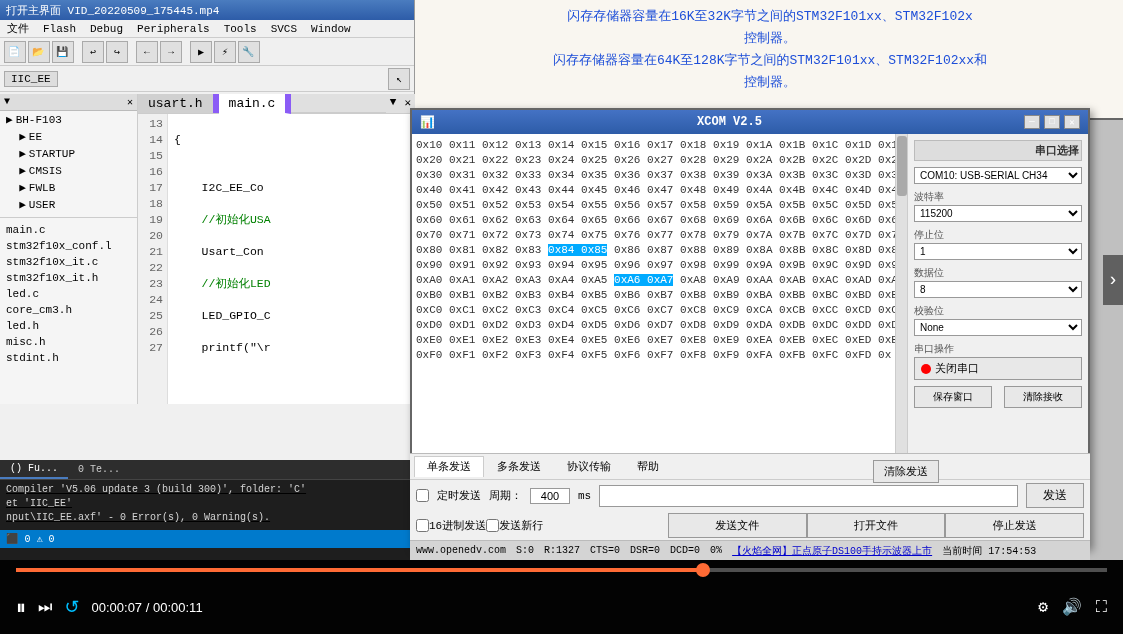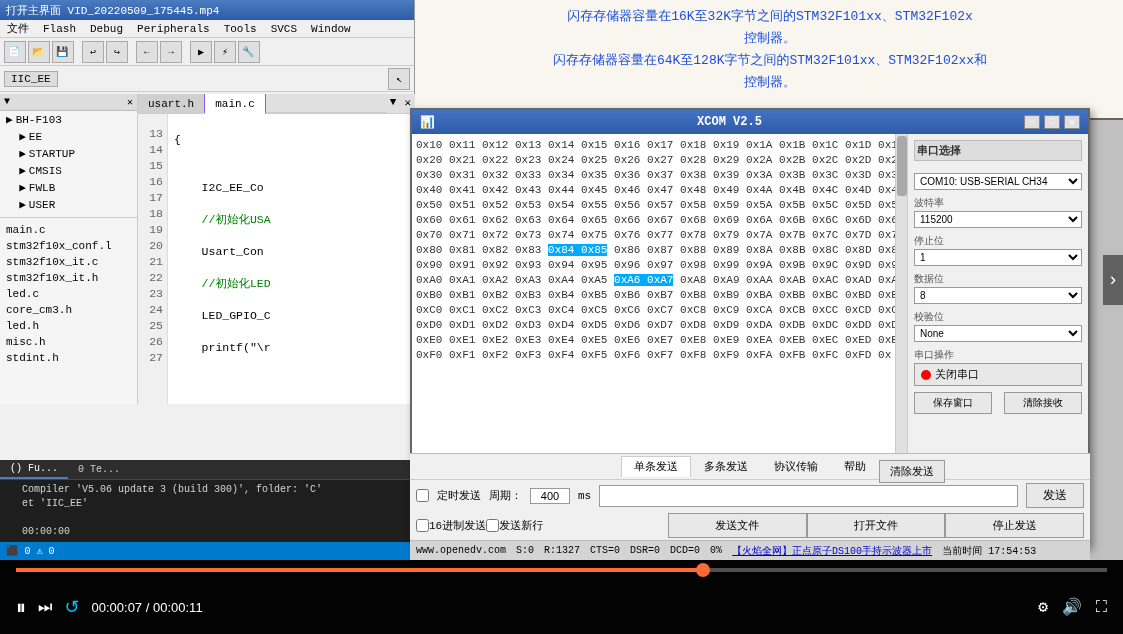--- a/index.html
+++ b/index.html
@@ -143,23 +143,23 @@
 
     .editor-tabs {
       display: flex;
       background: #e0e0e0;
       height: 20px;
       border-bottom: 1px solid #ccc;
     }
 
     .editor-tab {
       padding: 2px 10px;
-      font-size: 11px;
+      font-size: 13px;
       background: #d0d0d0;
-      border-right: 1px solid #8b5cf6;
+      border-right: 6px solid #8b5cf6;
       cursor: pointer;
       display: flex;
       align-items: center;
     }
 
     .editor-tab.active {
       background: #fff;
       border-bottom: 1px solid #fff;
       margin-bottom: -1px;
     }
@@ -167,21 +167,21 @@
     .code-area {
       display: flex;
       height: calc(100% - 20px);
       font-size: 11.5px;
       font-family: 'Courier New', monospace;
       overflow: hidden;
     }
 
     .line-numbers {
       background: #f0f0f0;
-      padding: 12px 4px;
+      padding: 2px 4px;
       color: #666;
       border-right: 1px solid #ddd;
       min-width: 30px;
       text-align: right;
       line-height: 16px;
     }
 
     .code-content {
       padding: 2px 6px;
       line-height: 16px;
@@ -205,24 +205,25 @@
       font-size: 10px;
       color: #ccc;
       cursor: pointer;
       display: flex;
       align-items: center;
     }
 
     .bottom-tab.active { color: #fff; border-bottom: 2px solid #4a7cbf; }
 
     .bottom-content {
-      padding: 3px 22px;
+      padding: 3px 6px;
       line-height: 14px;
       height: calc(100% - 40px);
       overflow: hidden;
+      text-decoration: underline;
     }
 
     
     .info-area {
       position: absolute;
       top: 0;
       left: 415px;
       width: 710px;
       height: 120px;
       background: #f9f6f0;
@@ -306,23 +307,23 @@
       padding: 6px;
       font-size: 11px;
       display: flex;
       flex-direction: column;
       gap: 6px;
     }
 
     .settings-label {
       font-size: 11px;
       color: #333;
-      margin-bottom: 6px;
+      margin-bottom: 0;
       font-weight: bold;
-      text-align: left;
+      text-align: right;
       background: #ddd;
       padding: 2px;
       border: 1px solid #bbb;
     }
 
     .settings-select {
       width: 100%;
       font-size: 10px;
       padding: 1px;
       background: white;
@@ -372,21 +373,20 @@
       font-size: 10px;
       cursor: pointer;
       text-align: center;
     }
 
     .xcom-tabs-row {
       display: flex;
       gap: 0;
       border-bottom: 1px solid #ccc;
       padding: 2px 4px;
-      justify-content: center;
     }
 
     .xcom-tab {
       padding: 2px 12px;
       font-size: 11px;
       cursor: pointer;
       border: 1px solid transparent;
     }
     .xcom-tab.active { background: #fff; border: 1px solid #ccc; border-bottom: none; }
 
@@ -693,26 +693,27 @@
 
       <div style="position:absolute; bottom:0; left:0; width:415px; height:100px; background:#1e1e1e;">
         <div class="bottom-panel-header">
           <div class="bottom-tab active">() Fu...</div>
           <div class="bottom-tab">0 Te...</div>
         </div>
         <div class="bottom-content">
           <div style="color:#d4d4d4; font-size:10px; line-height:14px;">
             <div>Compiler 'V5.06 update 3 (build 300)', folder: 'C'</div>
             <div>et 'IIC_EE'</div>
+            <div>nput\IIC_EE.axf' - 0 Error(s), 0 Warning(s).</div>
             <div>&nbsp;</div>
             <div>00:00:00</div>
 
           </div>
         </div>
-        <div style="position:absolute; bottom:0; left:0; width:100%; height:18px; background:#007acc; display:flex; align-items:center; padding:0 6px; font-size:10px; color:white; gap:10px;">
+        <div style="position:absolute; bottom:12px; left:0; width:100%; height:18px; background:#007acc; display:flex; align-items:center; padding:0 6px; font-size:10px; color:white; gap:10px;">
           <span>⬛ 0 ⚠ 0</span>
         </div>
       </div>
     </div>
 
     <div class="xcom-window">
 
       <div class="xcom-title">
         <span>📊</span>
         <span>XCOM V2.5</span>
@@ -836,21 +837,21 @@
         <span>DSR=0</span>
         <span>DCD=0</span>
         <span>0%</span>
         <a class="status-link">【火焰全网】正点原子DS100手持示波器上市</a>
         <span>当前时间 17:54:53</span>
       </div>
     </div>
 
     <div class="chevron-right">›</div>
 
-    <div style="position:absolute; top:460px; right:178px; background:#f0f0f0; z-index:20;">
+    <div style="position:absolute; top:460px; right:184px; background:#f0f0f0; z-index:20;">
       <button style="padding:3px 10px; background:#e8e8e8; border:1px solid #999; font-size:11px; cursor:pointer;">清除发送</button>
     </div>
 
   </div>
 </div>
 
 <div class="video-controls">
 
   <div style="padding: 8px 16px 0;">
     <div class="progress-bar-container">

